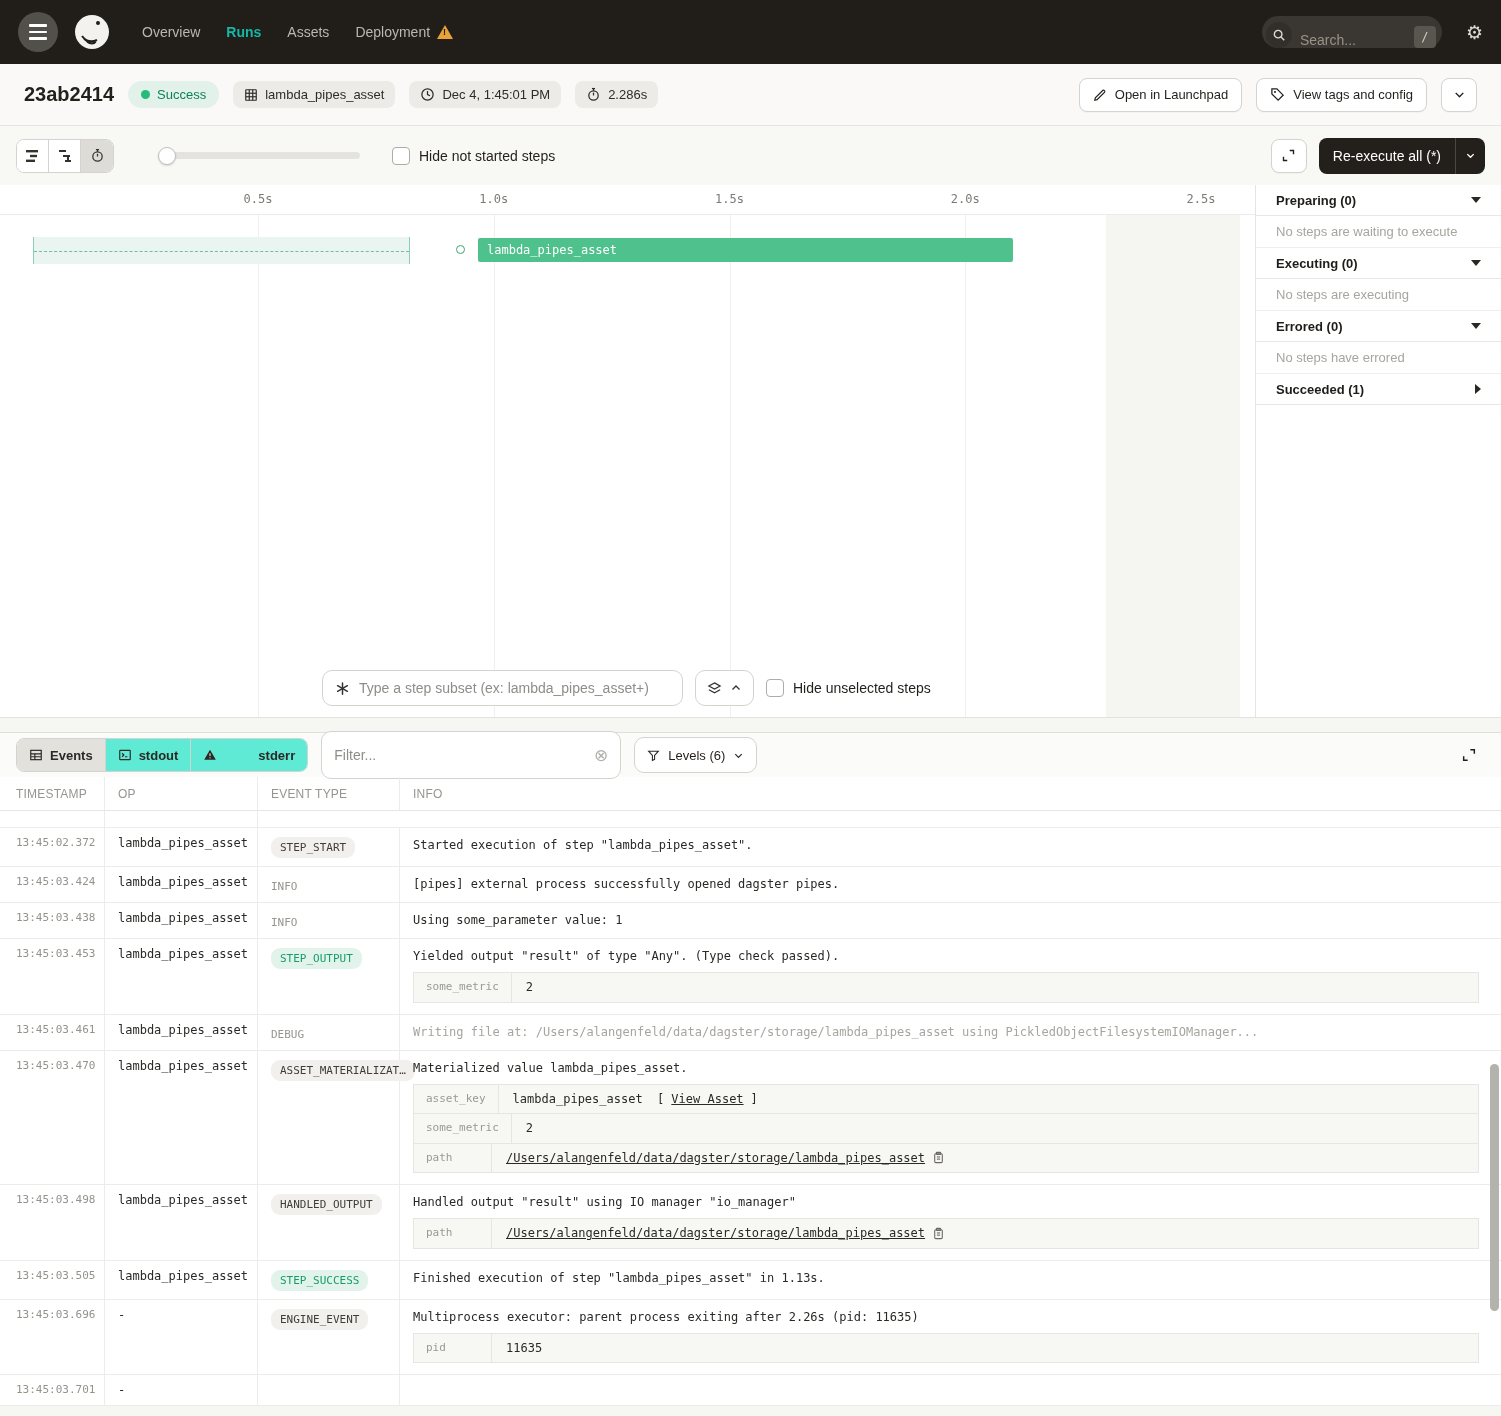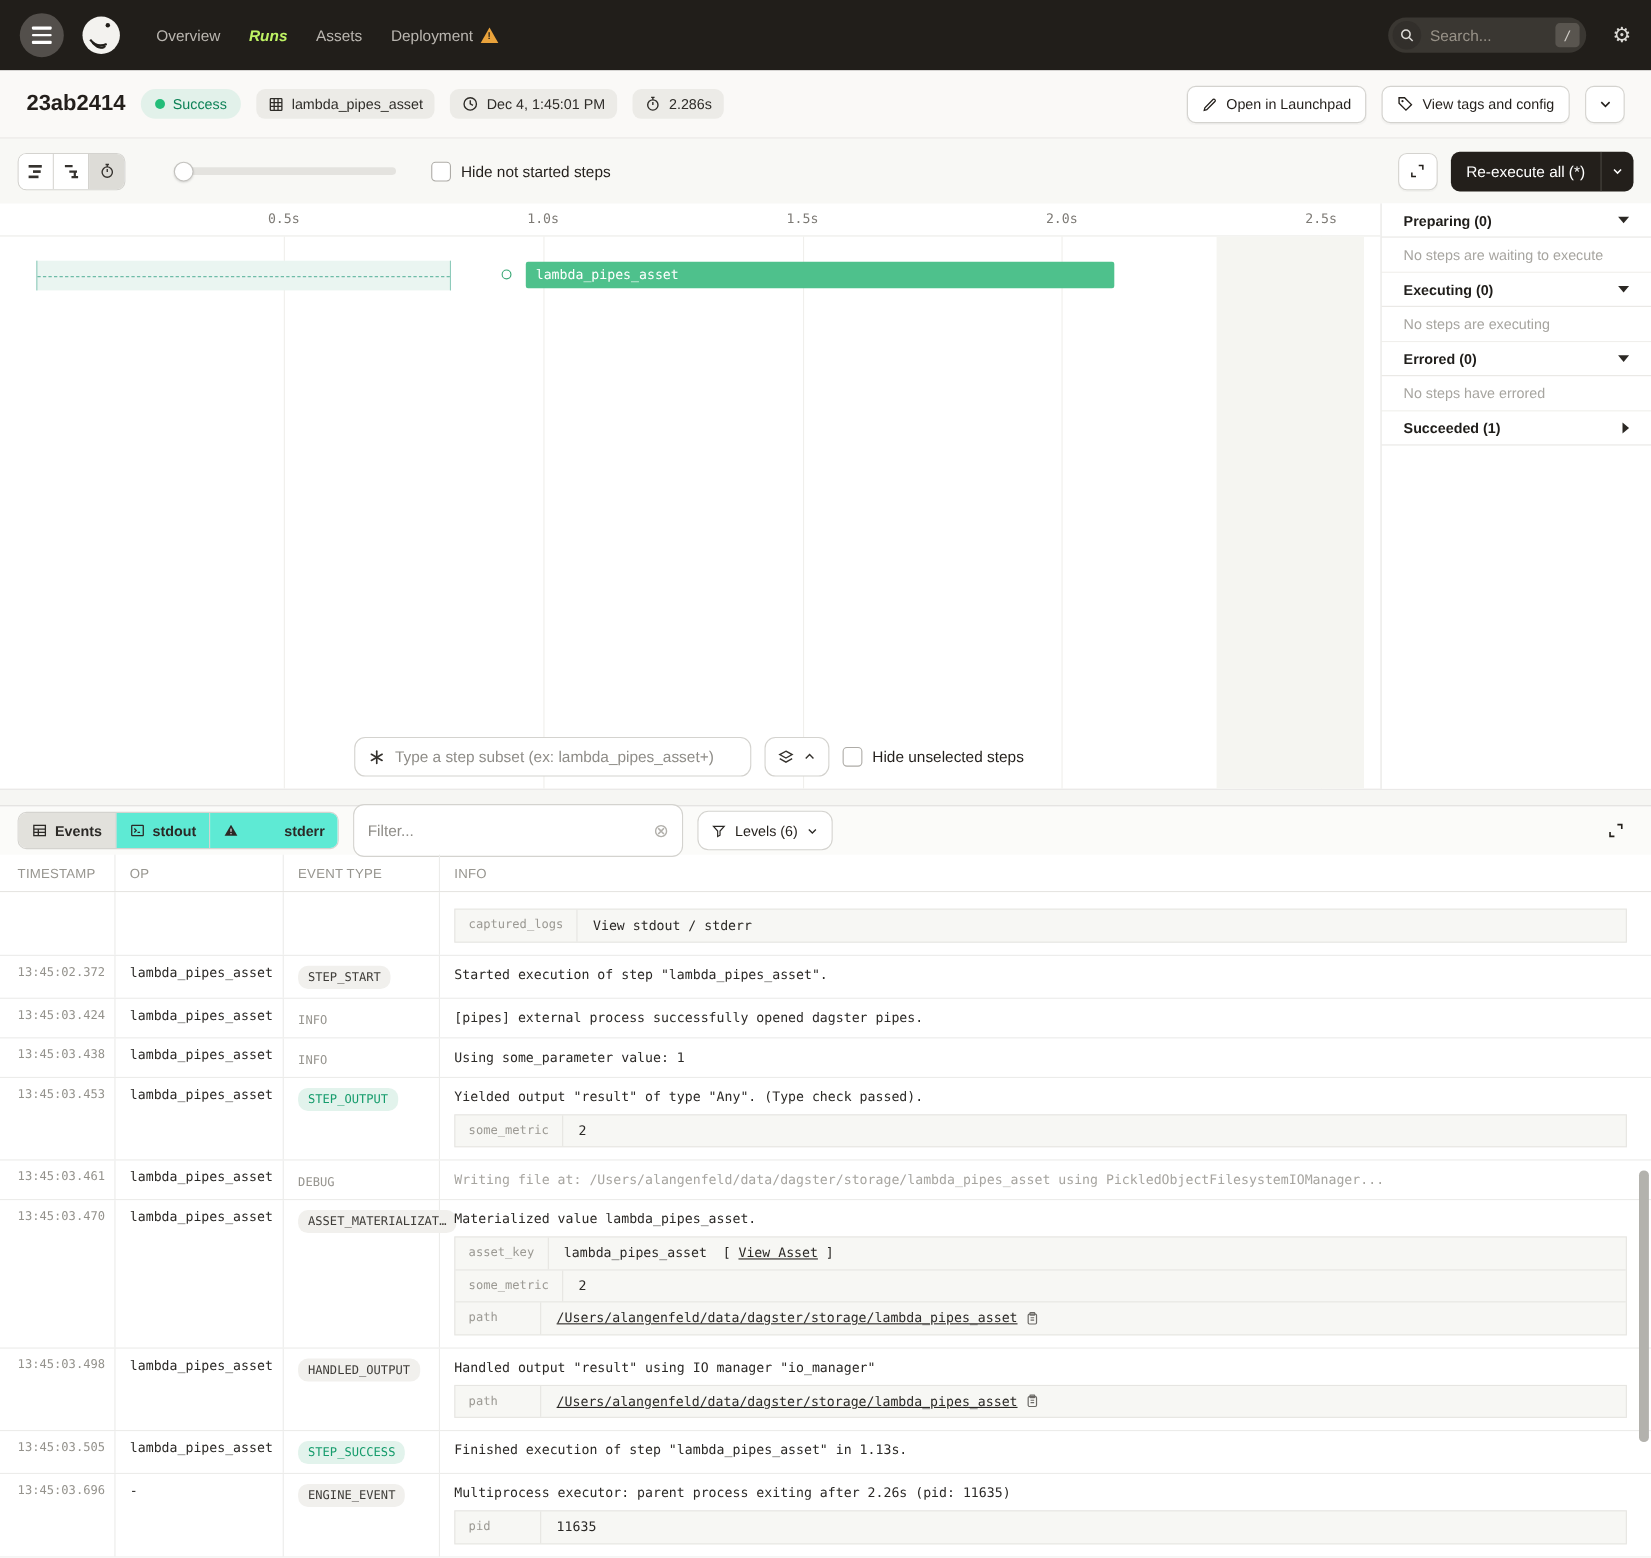--- a/index.html
+++ b/index.html
@@ -7,23 +7,23 @@
     font-family:"Liberation Sans", sans-serif; color:#231f1b; }
   .mono { font-family:"DejaVu Sans Mono", monospace; }
 
   
   .topnav { height:64px; background:#211e1a; display:flex; align-items:center; padding:0 18px; gap:14px; }
   .hamburger { width:40px; height:40px; border-radius:50%; background:#534f4b; display:flex; flex-direction:column; justify-content:center; align-items:center; gap:4px; cursor:pointer; }
   .hamburger span { display:block; width:18px; height:2.5px; background:#fff; border-radius:1px; }
   .logo { width:40px; height:40px; }
   .nav-links { display:flex; gap:26px; margin-left:16px; align-items:center; }
   .nav-link { font-size:14px; color:#bab6b0; cursor:pointer; display:flex; align-items:center; gap:7px; }
-  .nav-link.active { color:#bef264; font-weight:700;font-style:italic; }
+  .nav-link.active { color:#14b8a6; font-weight:700; }
   .spacer { flex:1; }
-  .searchbox { width:180px; height:32px; border-radius:16px; background:#3a3732; display:flex; align-items:center; padding:0 6px 0 4px; gap:8px; }
+  .searchbox { width:180px; height:32px; border-radius:16px; background:#3a3732; display:flex; align-items:flex-end; padding:0 6px 0 4px; gap:8px; }
   .search-mag { width:26px; height:26px; border-radius:50%; background:#322f2b; display:flex; align-items:center; justify-content:center; }
   .search-ph { flex:1; font-size:14px; color:#989288; }
   .slash-key { width:22px; height:22px; background:#59554f; color:#cfccc6; border-radius:4px; font-size:12px; display:flex; align-items:center; justify-content:center; }
   .gear { color:#dcdad6; font-size:19px; margin-left:10px; cursor:pointer; }
 
   
   .run-header { height:62px; background:#faf9f7; border-bottom:1px solid #e5e4e1; display:flex; align-items:center; padding:0 24px; gap:14px; }
   .run-id { font-size:20px; font-weight:700; }
   .status-pill { display:flex; align-items:center; gap:7px; background:#e2f1ea; border-radius:15px; padding:6px 13px; font-size:13px; color:#0e8257; }
   .status-dot { width:9px; height:9px; border-radius:50%; background:#23bd79; }
@@ -381,28 +381,20 @@
       <div class="ehead">
         <div class="hcell">TIMESTAMP</div>
         <div class="hcell">OP</div>
         <div class="hcell">EVENT TYPE</div>
         <div class="hcell">INFO</div>
       </div>
       <div class="erow">
         <div class="cell c-ts"></div>
         <div class="cell c-op"></div>
         <div class="cell"></div>
-        <div class="cell c-info">
-          <div class="meta-table">
-            <div class="meta-row">
-              <div class="meta-key">captured_logs</div>
-              <div class="meta-val">View stdout / stderr</div>
-            </div>
-          </div>
-        </div>
       </div>
       <div class="erow">
         <div class="cell c-ts">13:45:02.372</div>
         <div class="cell c-op">lambda_pipes_asset</div>
         <div class="cell"><span class="pill gray">STEP_START</span></div>
         <div class="cell c-info">
           <div>Started execution of step "lambda_pipes_asset".</div>
         </div>
       </div>
       <div class="erow">

